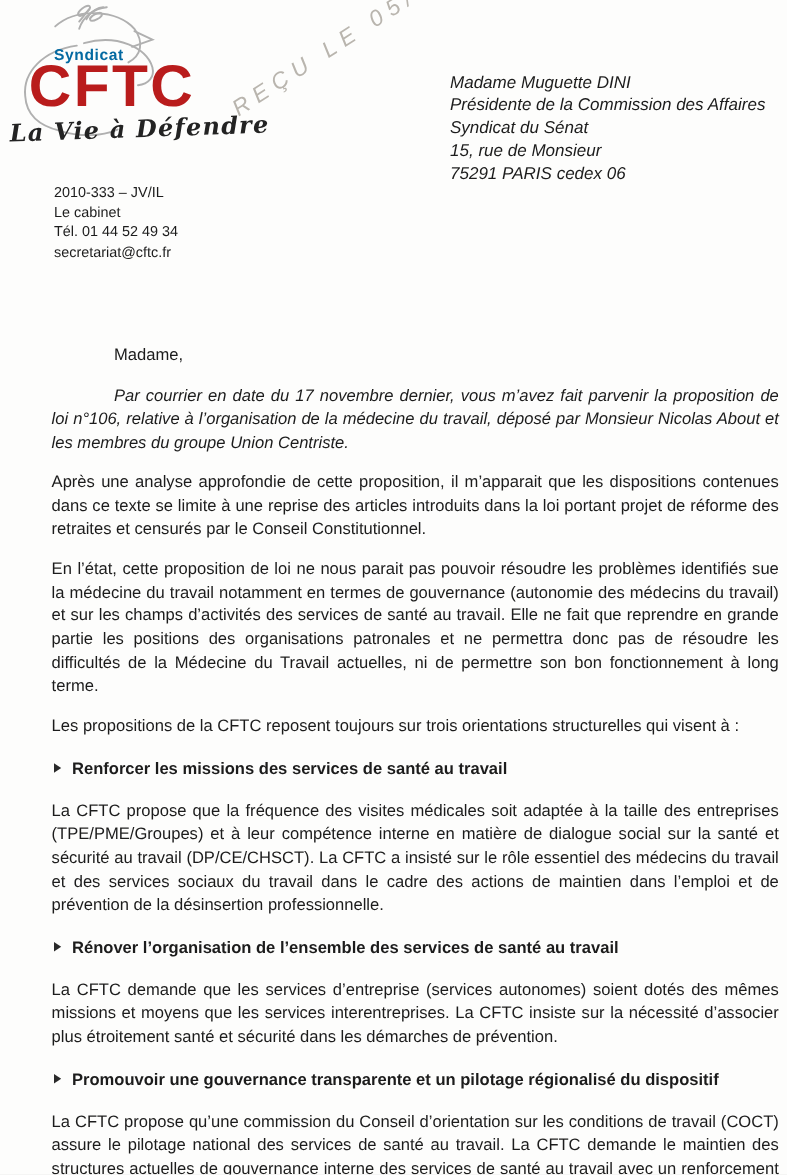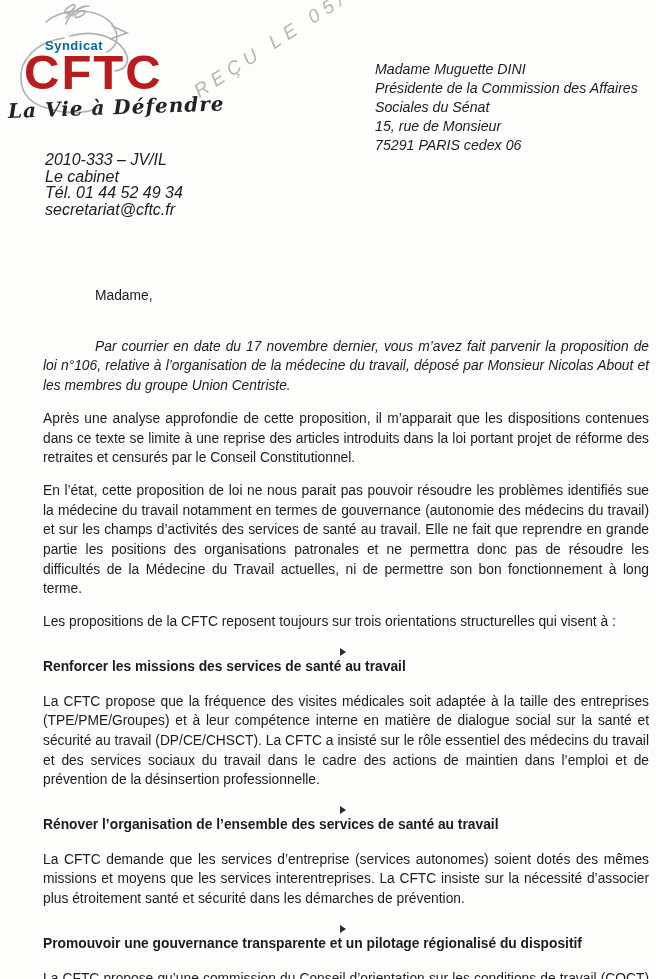--- a/index.html
+++ b/index.html
@@ -46,37 +46,37 @@
     -webkit-user-select:none;
   }
 
   .recipient{
     position:absolute;left:375px;top:60px;
     font-size:14.2px;line-height:19px;font-style:italic;
   }
 
   .reference{
     position:absolute;left:45px;top:152px;
-    font-size:16px;line-height:16.5px;font-style:italic;
+    font-size:12px;line-height:16.5px;
   }
 
   
   .body-text{
     position:absolute;left:43px;top:286px;width:606px;
     font-size:13.8px;line-height:19.7px;
     text-align:justify;
   }
-  .salutation{margin:0 0 31px 52px;}
+  .salutation{margin:0 0 14px 52px;}
   .para{margin:0 0 13px 0;}
   .para.indent{text-indent:52px;font-style:italic;}
 
   .section-heading{
     margin:16px 0 15px 0;
     font-weight:700;text-align:left;
-    display:flex;align-items:flex-start;flex-direction:column;
+    display:flex;align-items:center;
   }
   .tri{
     width:0;height:0;display:inline-block;
     border-top:4px solid transparent;
     border-bottom:4px solid transparent;
     border-left:6px solid #2a2a2a;
     margin:0 9px 1px 2px;
     align-self:center;
     flex:0 0 auto;
   }
@@ -113,21 +113,21 @@
       <div class="logo-syndicat">Syndicat</div>
       <div class="logo-acronym">CFTC</div>
       <div class="logo-slogan">La Vie à Défendre</div>
     </div>
 
     <div class="handwriting">REÇU LE 05/01</div>
 
     <div class="recipient">
       <div>Madame Muguette DINI</div>
       <div>Présidente de la Commission des Affaires</div>
-      <div>Sociales du Sénat</div>
+      <div>Syndicat du Sénat</div>
       <div>15, rue de Monsieur</div>
       <div>75291 PARIS cedex 06</div>
     </div>
 
     <div class="reference">
       <div>2010-333 – JV/IL</div>
       <div>Le cabinet</div>
       <div>Tél. 01 44 52 49 34</div>
       <div>secretariat@cftc.fr</div>
     </div>

